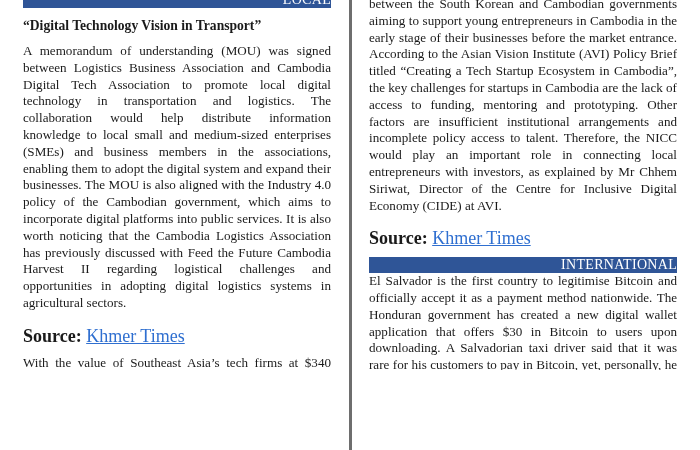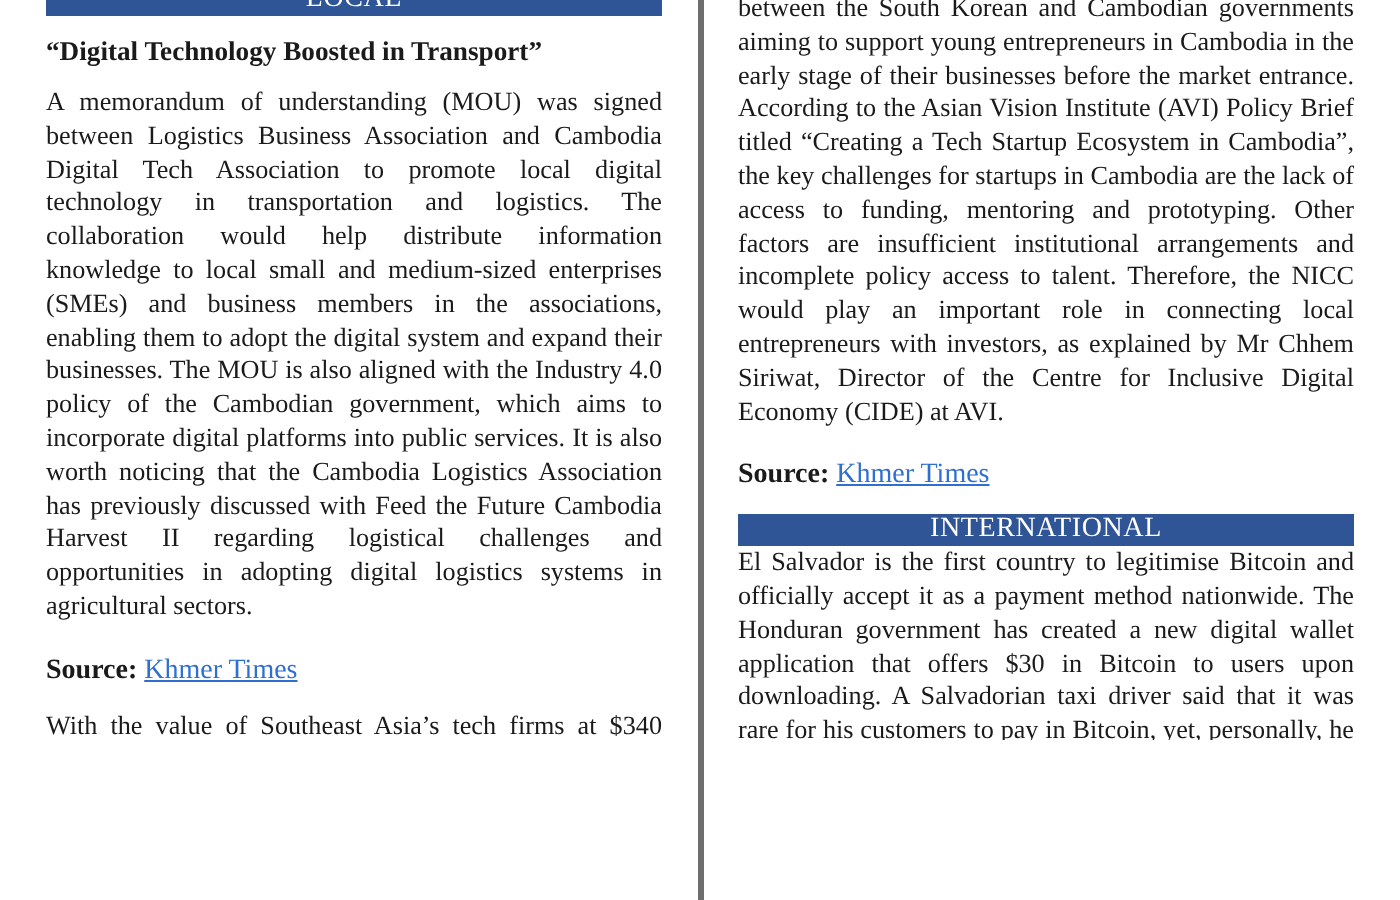--- a/index.html
+++ b/index.html
@@ -33,21 +33,21 @@
       position: absolute;
       left: 349px;
       top: 0;
       width: 3px;
       height: 450px;
       background: #6e6e6e;
     }
     .section-bar {
       background: #2f5597;
       color: #ffffff;
-      text-align: center;
+      text-align: right;
       font-weight: normal;
       font-size: 14px;
       letter-spacing: 0.3px;
       line-height: 16px;
       height: 16px;
     }
     .section-bar.top {
       margin-top: -8px;
     }
     .headline {
@@ -58,21 +58,21 @@
       text-align: justify;
     }
     .para {
       font-size: 13.1px;
       line-height: 16.8px;
       text-align: justify;
       margin: 0;
       hyphens: none;
     }
     .source {
-      font-size: 14px;
+      font-size: 18px;
       line-height: 16.8px;
       margin: 16px 0 10px 0;
     }
     .source-label {
       font-weight: bold;
     }
     .source-link {
       color: #2f6fd0;
       text-decoration: underline;
       cursor: pointer;
@@ -81,21 +81,21 @@
       margin-top: -4px;
     }
   </style>
 </head>
 <body>
 
 <div class="col col-left">
   <div class="section-bar top">LOCAL</div>
 
   <div>
-    <div class="headline">“Digital Technology Boosted in Transport”</div>
+    <div class="headline">“Digital Technology Vision in Transport”</div>
     <p class="para">A memorandum of understanding (MOU) was signed between Logistics Business Association and Cambodia Digital Tech Association to promote local digital technology in transportation and logistics. The collaboration would help distribute information knowledge to local small and medium-sized enterprises (SMEs) and business members in the associations, enabling them to adopt the digital system and expand their businesses. The MOU is also aligned with the Industry 4.0 policy of the Cambodian government, which aims to incorporate digital platforms into public services. It is also worth noticing that the Cambodia Logistics Association has previously discussed with Feed the Future Cambodia Harvest II regarding logistical challenges and opportunities in adopting digital logistics systems in agricultural sectors.</p>
     <div class="source">
       <span class="source-label">Source:</span>
       <a class="source-link">Khmer Times</a>
     </div>
   </div>
 
   <div>
     <p class="para">With the value of Southeast Asia’s tech firms at $340 billion in 2020 and estimated to reach $1 trillion in 2025, capital firms have been looking for investment opportunities in the region. For Cambodia to embrace the advantages, it is</p>
   </div>

